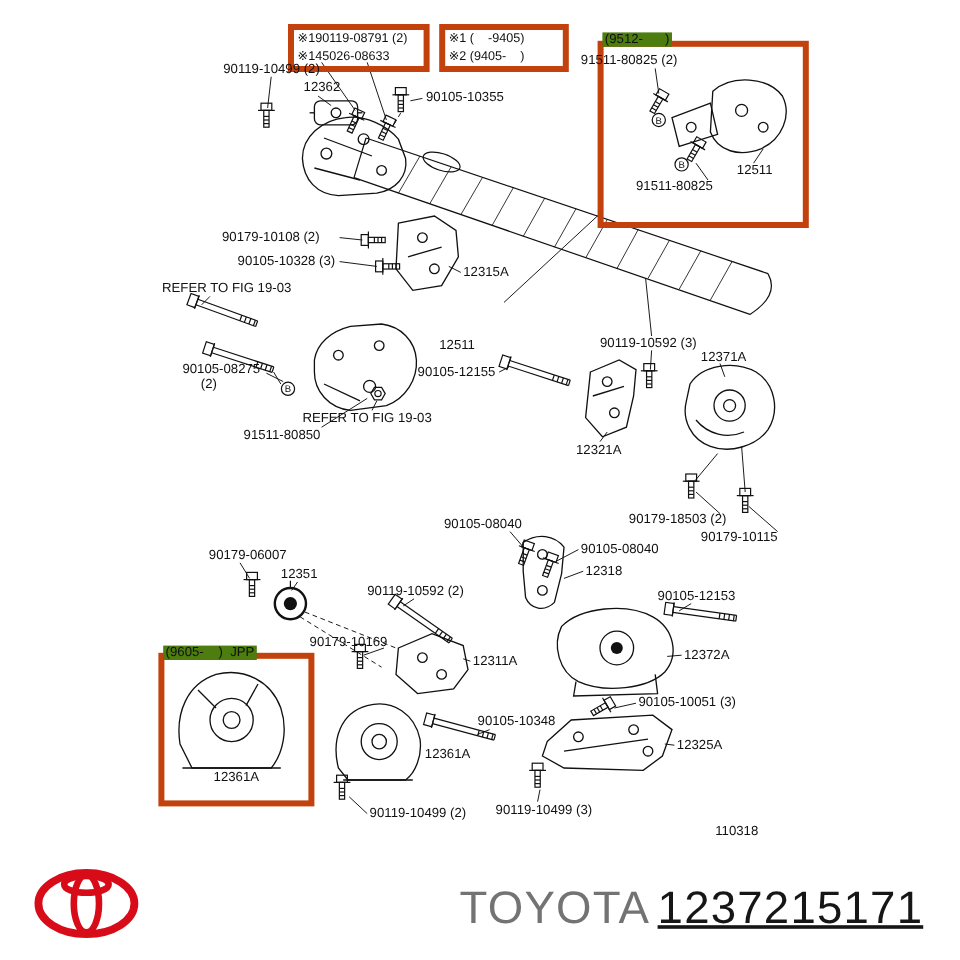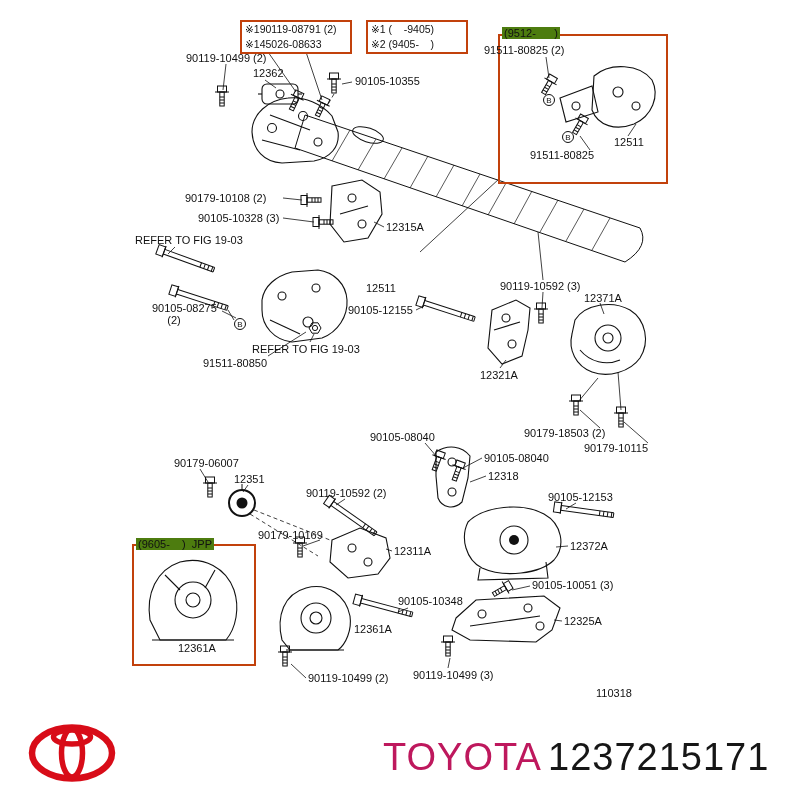--- a/index.html
+++ b/index.html
@@ -1,24 +1,24 @@
 <!DOCTYPE html>
 <html><head>
 <meta charset="utf-8">
 <style>
   html,body{margin:0;padding:0;background:#fff;}
   .stage{position:relative;width:800px;height:800px;background:#fff;overflow:hidden;
          font-family:"Liberation Sans","DejaVu Sans",sans-serif;color:#111;}
   .art{position:absolute;left:0;top:0;}
   .lbl{position:absolute;font-size:11px;line-height:12px;white-space:pre;color:#111;}
-  .box{position:absolute;border:2px solid #c2410c;background:transparent;}
+  .box{position:absolute;border:5px solid #c2410c;background:transparent;}
   .box .bl{display:block;font-size:10.5px;line-height:13px;padding:1px 3px;white-space:pre;}
   .inset-title{position:absolute;font-size:11px;line-height:12px;background:#4d7c0f;padding:0 2px;white-space:pre;}
-  .footer-brand{position:absolute;left:383px;top:736px;font-size:38px;letter-spacing:1px;color:#be185d;text-align:center;}
-  .footer-part{position:absolute;left:548px;top:736px;font-size:38px;letter-spacing:1px;color:#161616;}
+  .footer-brand{position:absolute;left:383px;top:736px;font-size:38px;letter-spacing:1px;color:#737373;text-align:center;}
+  .footer-part{position:absolute;left:548px;top:736px;font-size:38px;letter-spacing:1px;color:#161616;text-decoration:underline;}
   .diagram-no{position:absolute;left:596px;top:687px;font-size:11px;color:#111;}
   svg text.marker-letter{font-family:"Liberation Sans","DejaVu Sans",sans-serif;font-size:8px;fill:#111;}
 </style>
 </head>
 <body>
 
 <div class="stage">
 
   <svg class="art" width="800" height="800" viewBox="0 0 800 800">
     <defs>

